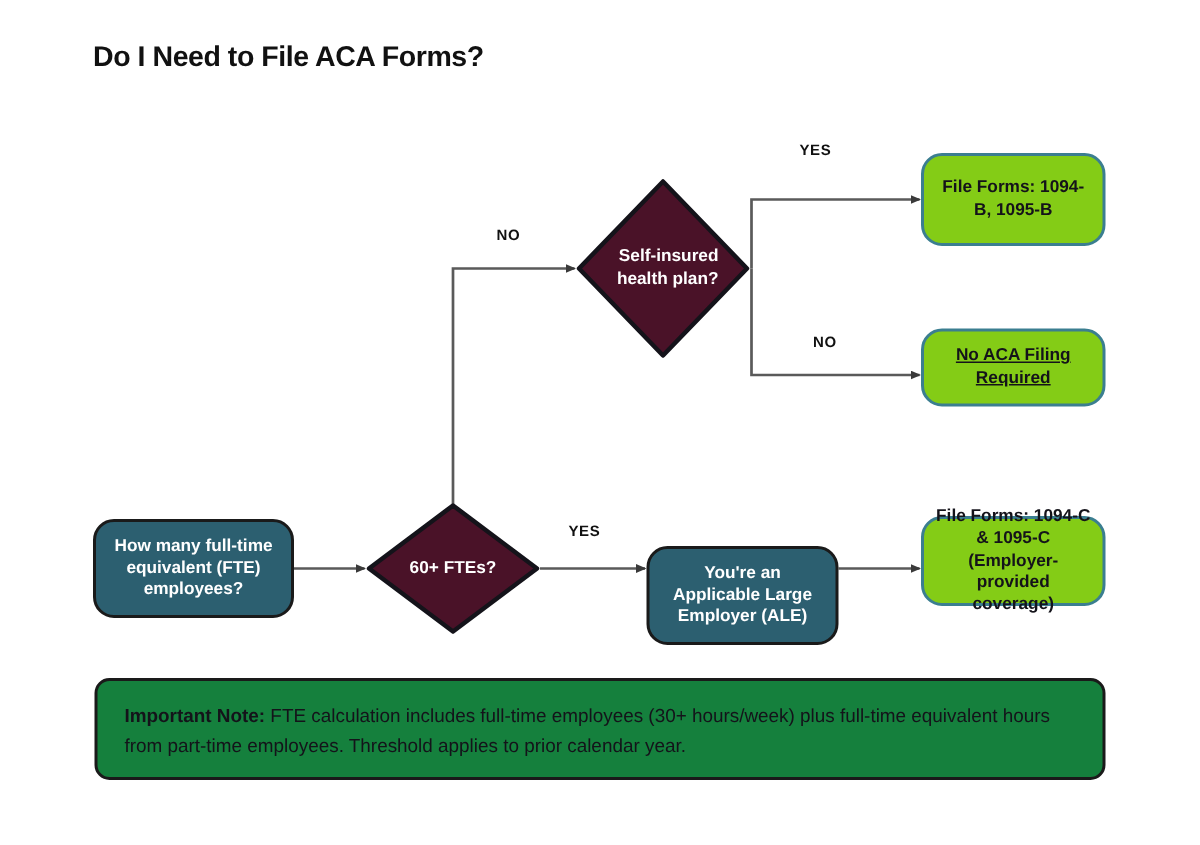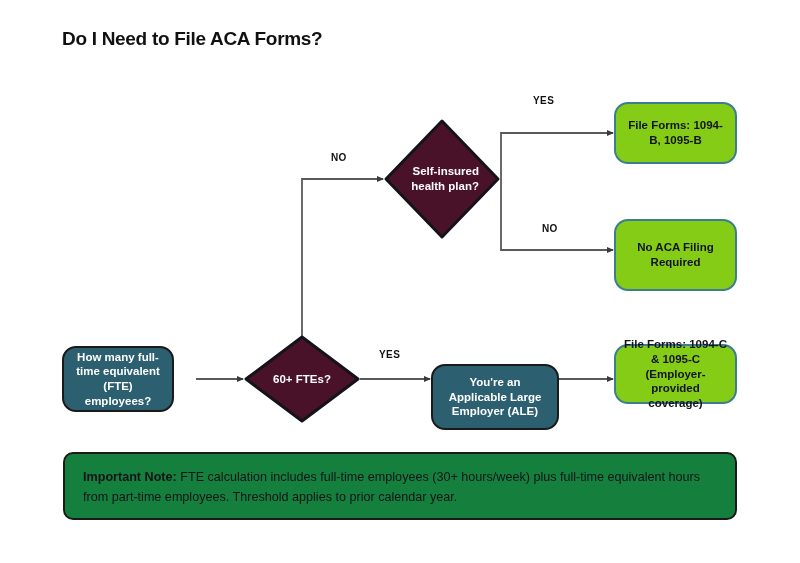--- a/index.html
+++ b/index.html
@@ -147,21 +147,21 @@
     <path d="M501,179 L501,133 L613,133" fill="none" stroke="#5a5a5a" stroke-width="1.8" marker-end="url(#arrow)"></path>
 
     <path d="M501,179 L501,250 L613,250" fill="none" stroke="#5a5a5a" stroke-width="1.8" marker-end="url(#arrow)"></path>
   </svg>
 
   <div class="edge-label" style="left:331px; top:152px;">NO</div>
   <div class="edge-label" style="left:533px; top:95px;">YES</div>
   <div class="edge-label" style="left:542px; top:223px;">NO</div>
   <div class="edge-label" style="left:379px; top:349px;">YES</div>
 
-  <div class="node rounded teal" style="left:62px; top:346px; width:112px; height:66px;text-align:center;">
+  <div class="node rounded teal" style="left:62px; top:346px; width:134px; height:66px;text-align:center;">
     <span>How many full-time equivalent (FTE) employees?</span>
   </div>
 
   <div class="diamond-wrap" style="left:243px; top:334px; width:118px; height:90px;">
     <svg class="diamond-shape" viewBox="0 0 118 90" xmlns="http://www.w3.org/2000/svg">
       <path d="M59,3 L115,45 L59,87 L3,45 Z" fill="#4a1228" stroke="#14131a" stroke-width="3" stroke-linejoin="round"></path>
     </svg>
     <div class="diamond-label">60+ FTEs?</div>
   </div>
 
@@ -173,21 +173,21 @@
   </div>
 
   <div class="node rounded teal" style="left:431px; top:364px; width:128px; height:66px;">
     <span>You're an Applicable Large Employer (ALE)</span>
   </div>
 
   <div class="node rounded lightblue" style="left:614px; top:102px; width:123px; height:62px;">
     <span>File Forms: 1094-B, 1095-B</span>
   </div>
 
-  <div class="node rounded lightblue" style="left:614px; top:219px; width:123px; height:72px;">
+  <div class="node rounded lightblue" style="left:614px; top:219px; width:123px; height:52px;text-decoration:underline;">
     <span>No ACA Filing Required</span>
   </div>
 
   <div class="node rounded lightblue" style="left:614px; top:344px; width:123px; height:60px;">
     <span>File Forms: 1094-C &amp; 1095-C (Employer-provided coverage)</span>
   </div>
 
   <div id="note-box">
     <div id="note-text"><span id="note-label">Important Note:</span><span> FTE calculation includes full-time employees (30+ hours/week) plus full-time equivalent hours from part-time employees. Threshold applies to prior calendar year.</span></div>
   </div>

